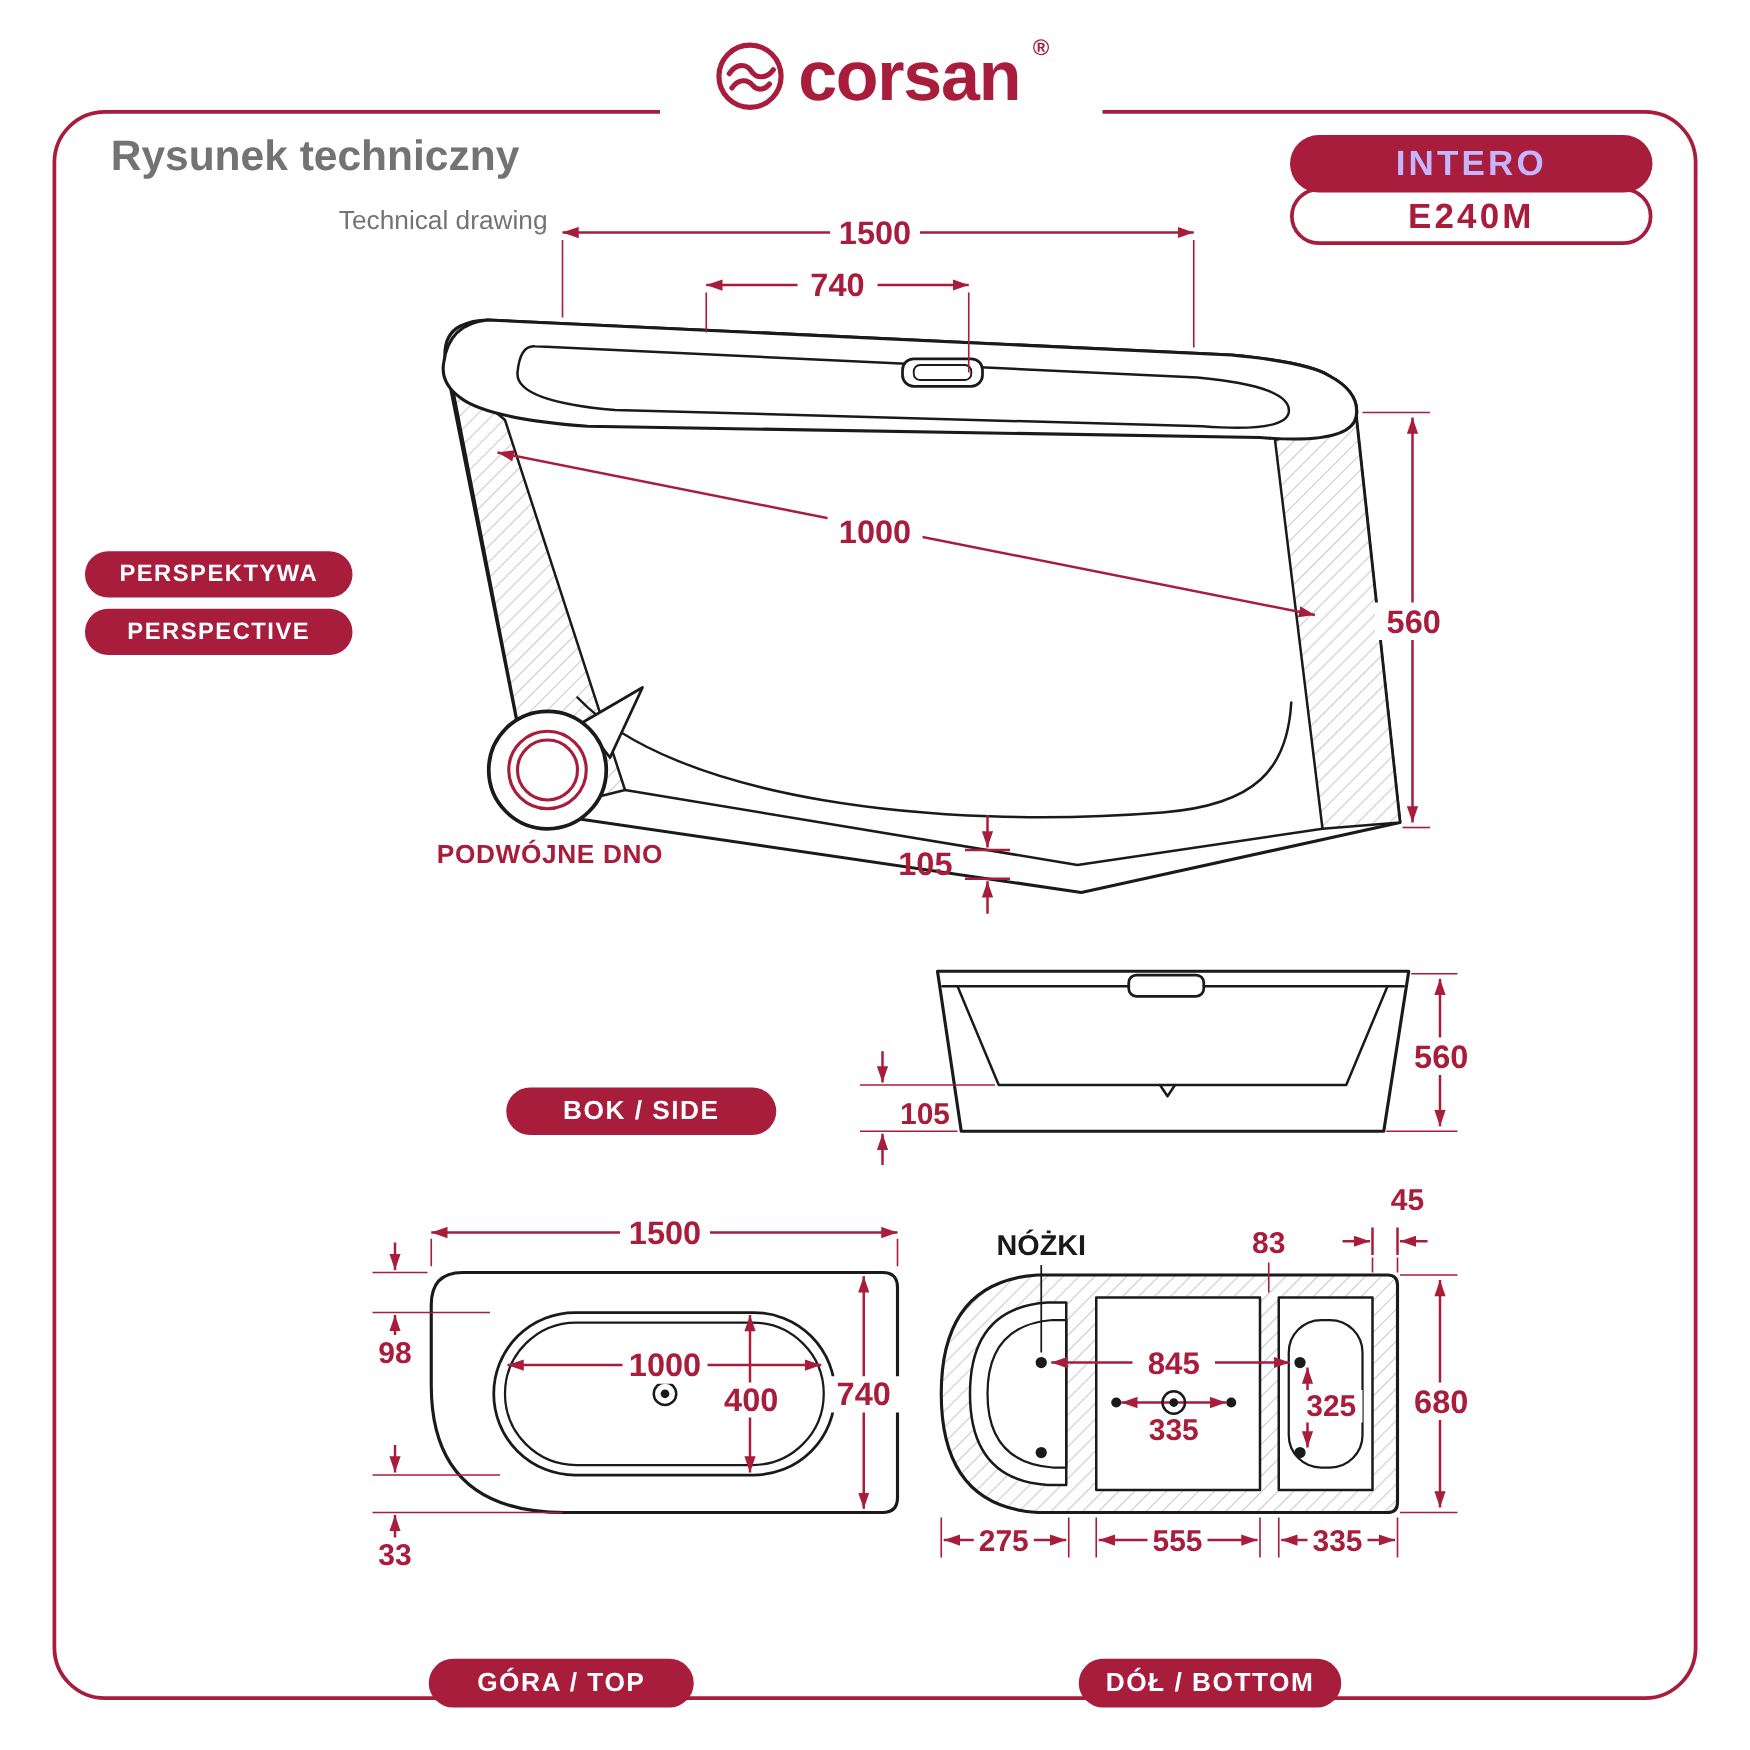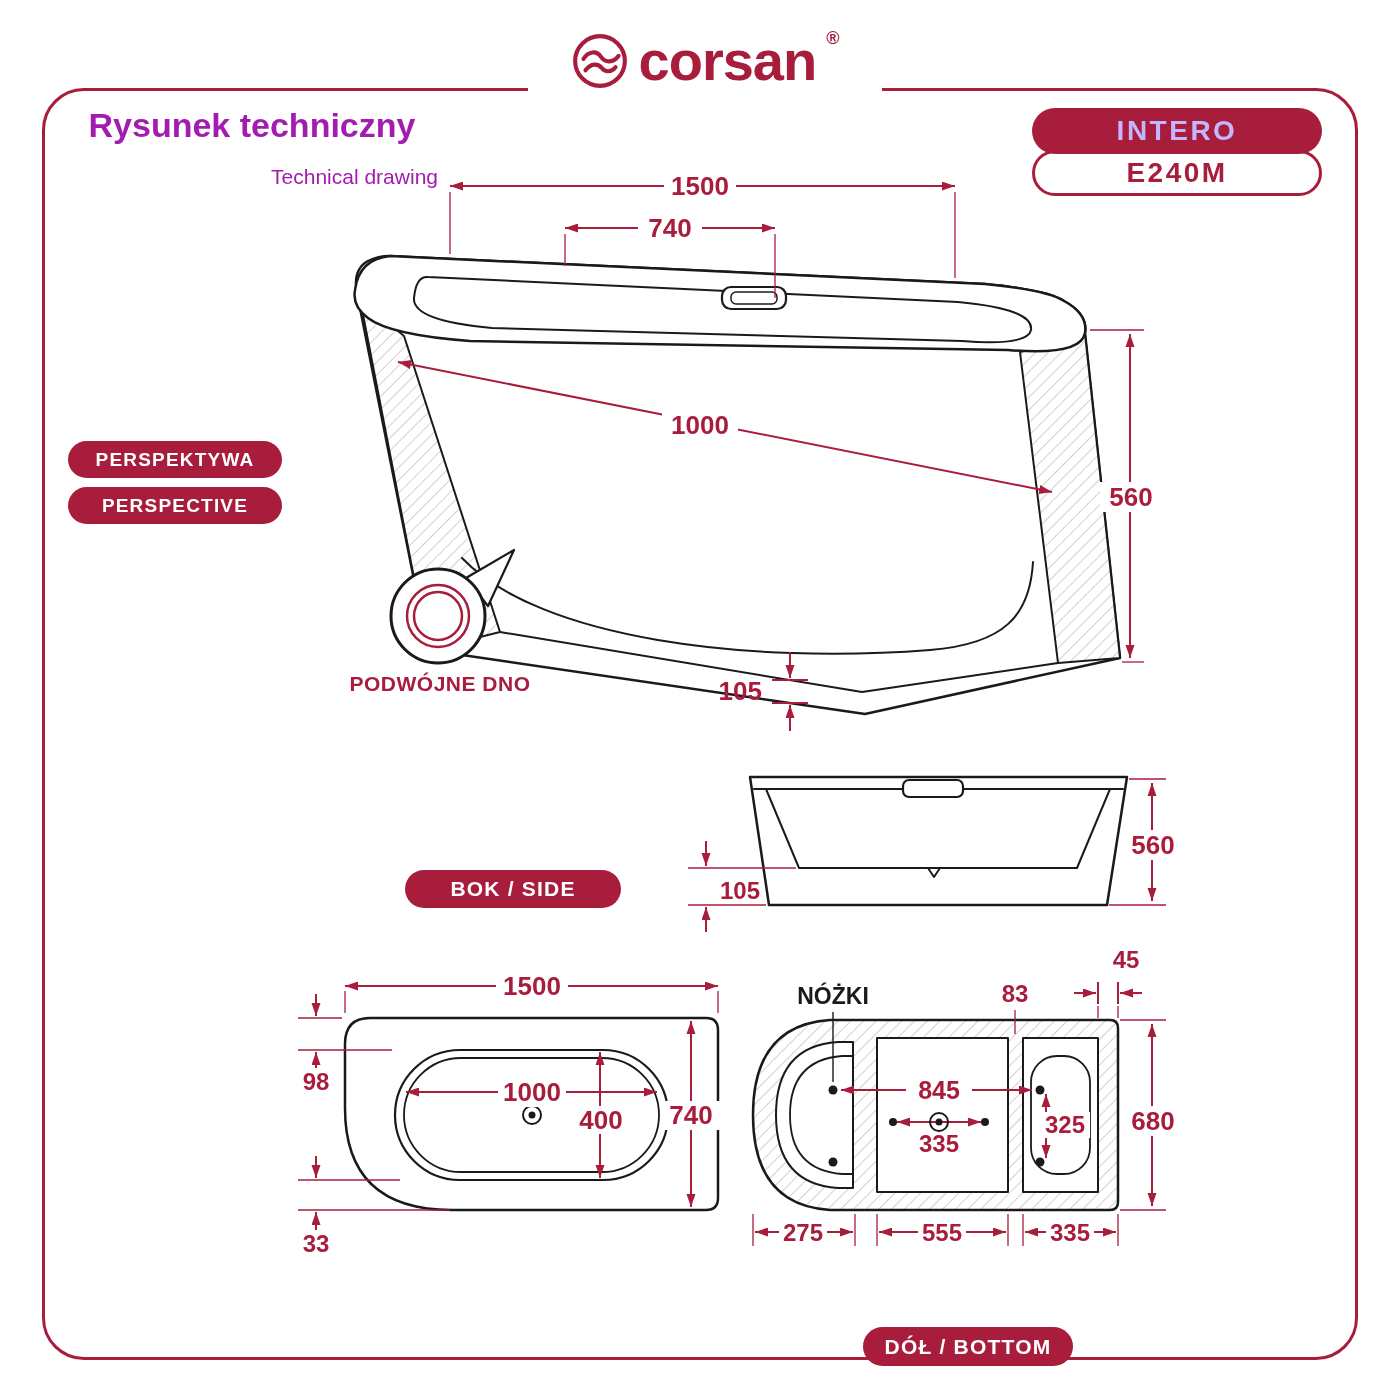--- a/index.html
+++ b/index.html
@@ -15,21 +15,21 @@
   .art .dark{fill:#1A1A1A;}
   .kf {stroke:#1A1A1A;stroke-width:2.5;fill:#fff;stroke-linejoin:round;}
   .kh {stroke:#1A1A1A;stroke-width:2;fill:url(#hatch);stroke-linejoin:round;}
   .k2 {stroke:#1A1A1A;stroke-width:2;fill:none;stroke-linejoin:round;stroke-linecap:round;}
   .r  {stroke:#A81D3C;stroke-width:2;fill:none;}
   .rx {stroke:#A81D3C;stroke-width:1.3;fill:none;}
   .bg {fill:#fff;}
   .logo{position:absolute;left:528px;top:28px;width:354px;height:66px;background:#fff;display:flex;align-items:center;justify-content:center;gap:10px;z-index:4;}
   .logo-text{font-size:56px;font-weight:700;color:#A81D3C;line-height:1;letter-spacing:-1px;}
   .logo-reg{font-size:18px;font-weight:700;color:#A81D3C;align-self:flex-start;margin-top:0px;}
-  .titles{position:absolute;left:66px;top:106px;width:372px;text-align:center;color:#a21caf;z-index:2;}
+  .titles{position:absolute;left:66px;top:106px;width:372px;text-align:center;color:#737373;z-index:2;}
   .title-pl{font-size:34px;font-weight:700;}
   .title-en{font-size:21px;font-weight:500;margin-top:20px;text-align:right;}
   .badge{position:absolute;left:1032px;width:290px;height:46px;border-radius:23px;display:flex;align-items:center;justify-content:center;font-weight:700;font-size:28px;letter-spacing:2.5px;box-sizing:border-box;}
   .badge-series{top:108px;background:#A81D3C;color:#c4b5fd;z-index:3;}
   .badge-model{top:150px;background:#fff;color:#A81D3C;border:3px solid #A81D3C;z-index:2;}
   .pill{position:absolute;background:#A81D3C;color:#fff;border-radius:20px;display:flex;align-items:center;justify-content:center;font-weight:700;letter-spacing:1.2px;z-index:2;margin-top:48px;}
   .pill-sm{font-size:19px;}
   .pill-md{font-size:21px;}
   .detail-label{position:absolute;left:318px;top:672px;width:244px;text-align:center;color:#A81D3C;font-size:21px;font-weight:700;letter-spacing:0.5px;z-index:2;}
 </style>
@@ -246,17 +246,18 @@
     <div class="title-pl">Rysunek techniczny</div>
     <div class="title-en">Technical drawing</div>
   </div>
 
   <div class="badge badge-series">INTERO</div>
   <div class="badge badge-model">E240M</div>
 
   <div class="pill pill-sm" style="left:68px;top:393px;width:214px;height:37px;">PERSPEKTYWA</div>
   <div class="pill pill-sm" style="left:68px;top:439px;width:214px;height:37px;">PERSPECTIVE</div>
   <div class="pill pill-md" style="left:405px;top:822px;width:216px;height:38px;">BOK / SIDE</div>
+  <div class="pill pill-md" style="left:343px;top:1279px;width:212px;height:39px;">GÓRA / TOP</div>
   <div class="pill pill-md" style="left:863px;top:1279px;width:210px;height:39px;">DÓŁ / BOTTOM</div>
 
   <div class="detail-label">PODWÓJNE DNO</div>
 
 </div>
 
 </body></html>

